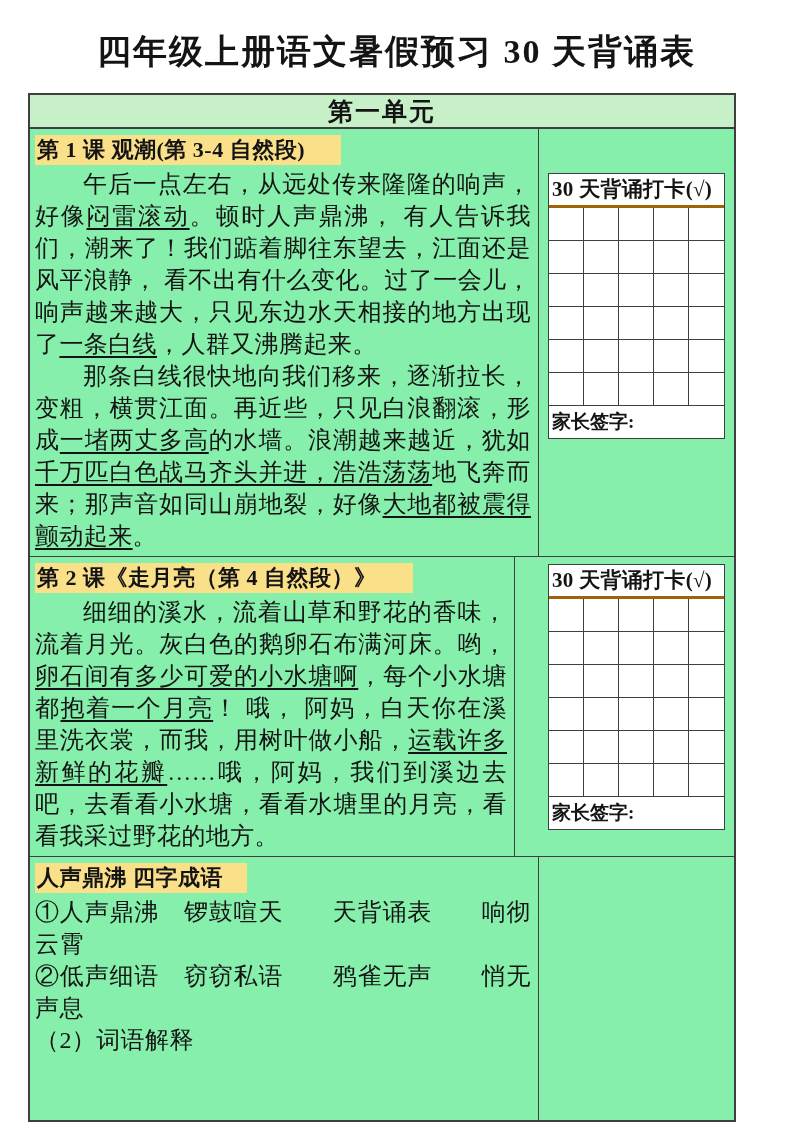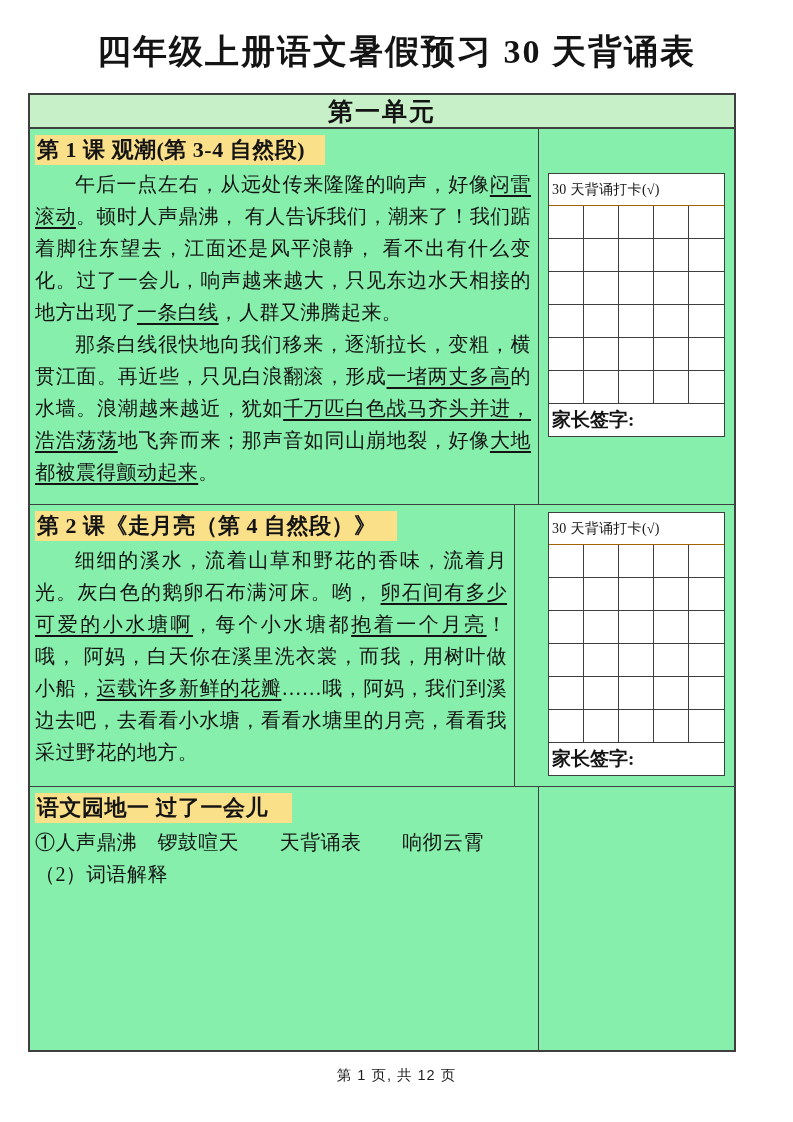--- a/index.html
+++ b/index.html
@@ -50,43 +50,43 @@
   .tcell-side { width:195px; padding:0 9px; }
   .lesson-head {
     font-size:22px;
     font-weight:bold;
     line-height:30px;
     margin:2px 0 3px 0;
     letter-spacing:0.5px;
   }
   .hl {
     background:var(--hl,#fbe08a);
-    padding:2px 20px 3px 2px;
+    padding:2px 36px 3px 2px;
   }
   .hl-short { padding-right:24px; }
   .para {
-    font-size:20px;
+    font-size:24px;
     line-height:32px;
     letter-spacing:0.4px;
     text-align:justify;
     text-indent:2em;
   }
   .para.noindent { text-indent:0; }
   .u { text-decoration:underline; text-underline-offset:4px; text-decoration-thickness:1.5px; }
   
   .pcard { border:1.5px solid #3f3f3f; background:#fff; }
   .pcard-first { margin-top:44px; }
   .pcard-second { margin-top:7px; }
   .pc-head {
-    font-size:14px;
+    font-size:21px;
     line-height:31px;
     padding-left:3px;
-    border-bottom:1px solid #a16207;
+    border-bottom:3px solid #a16207;
     white-space:nowrap;
-    font-weight:normal;
+    font-weight:bold;
     letter-spacing:0.3px;
   }
   .pc-grid { display:grid; grid-template-columns:repeat(5,1fr); }
   .pc-cell { height:33px; border-right:1px solid #3f3f3f; border-bottom:1px solid #3f3f3f; }
   .pc-cell:nth-child(5n) { border-right:none; }
   .pc-sign { font-size:19px; line-height:32px; padding-left:3px; font-weight:bold; }
   .footer {
     position:absolute;
     left:0; right:0; top:1066px;
     text-align:center;
@@ -198,25 +198,25 @@
               <div class="pc-cell"></div>
             </div>
           <div class="pc-sign">家长签字:</div>
         </div>
       </div>
     </div>
 
     <div class="trow row3">
       <div class="tcell-main">
         <div class="lesson-head">
-          <span class="hl hl-short">语文园地一 过了一会儿</span>
+          <span class="hl hl-short">人声鼎沸 四字成语</span>
         </div>
         <p class="para noindent"><span>①人声鼎沸　锣鼓喧天　　天背诵表　　响彻云霄</span></p>
+        <p class="para noindent"><span>②低声细语　窃窃私语　　鸦雀无声　　悄无声息</span></p>
         <p class="para noindent"><span>（2）词语解释</span></p>
       </div>
       <div class="tcell-side"></div>
     </div>
 
   </div>
 
-  <div class="footer">第 1 页, 共 12 页</div>
 
 </div>
 
 </body></html>

